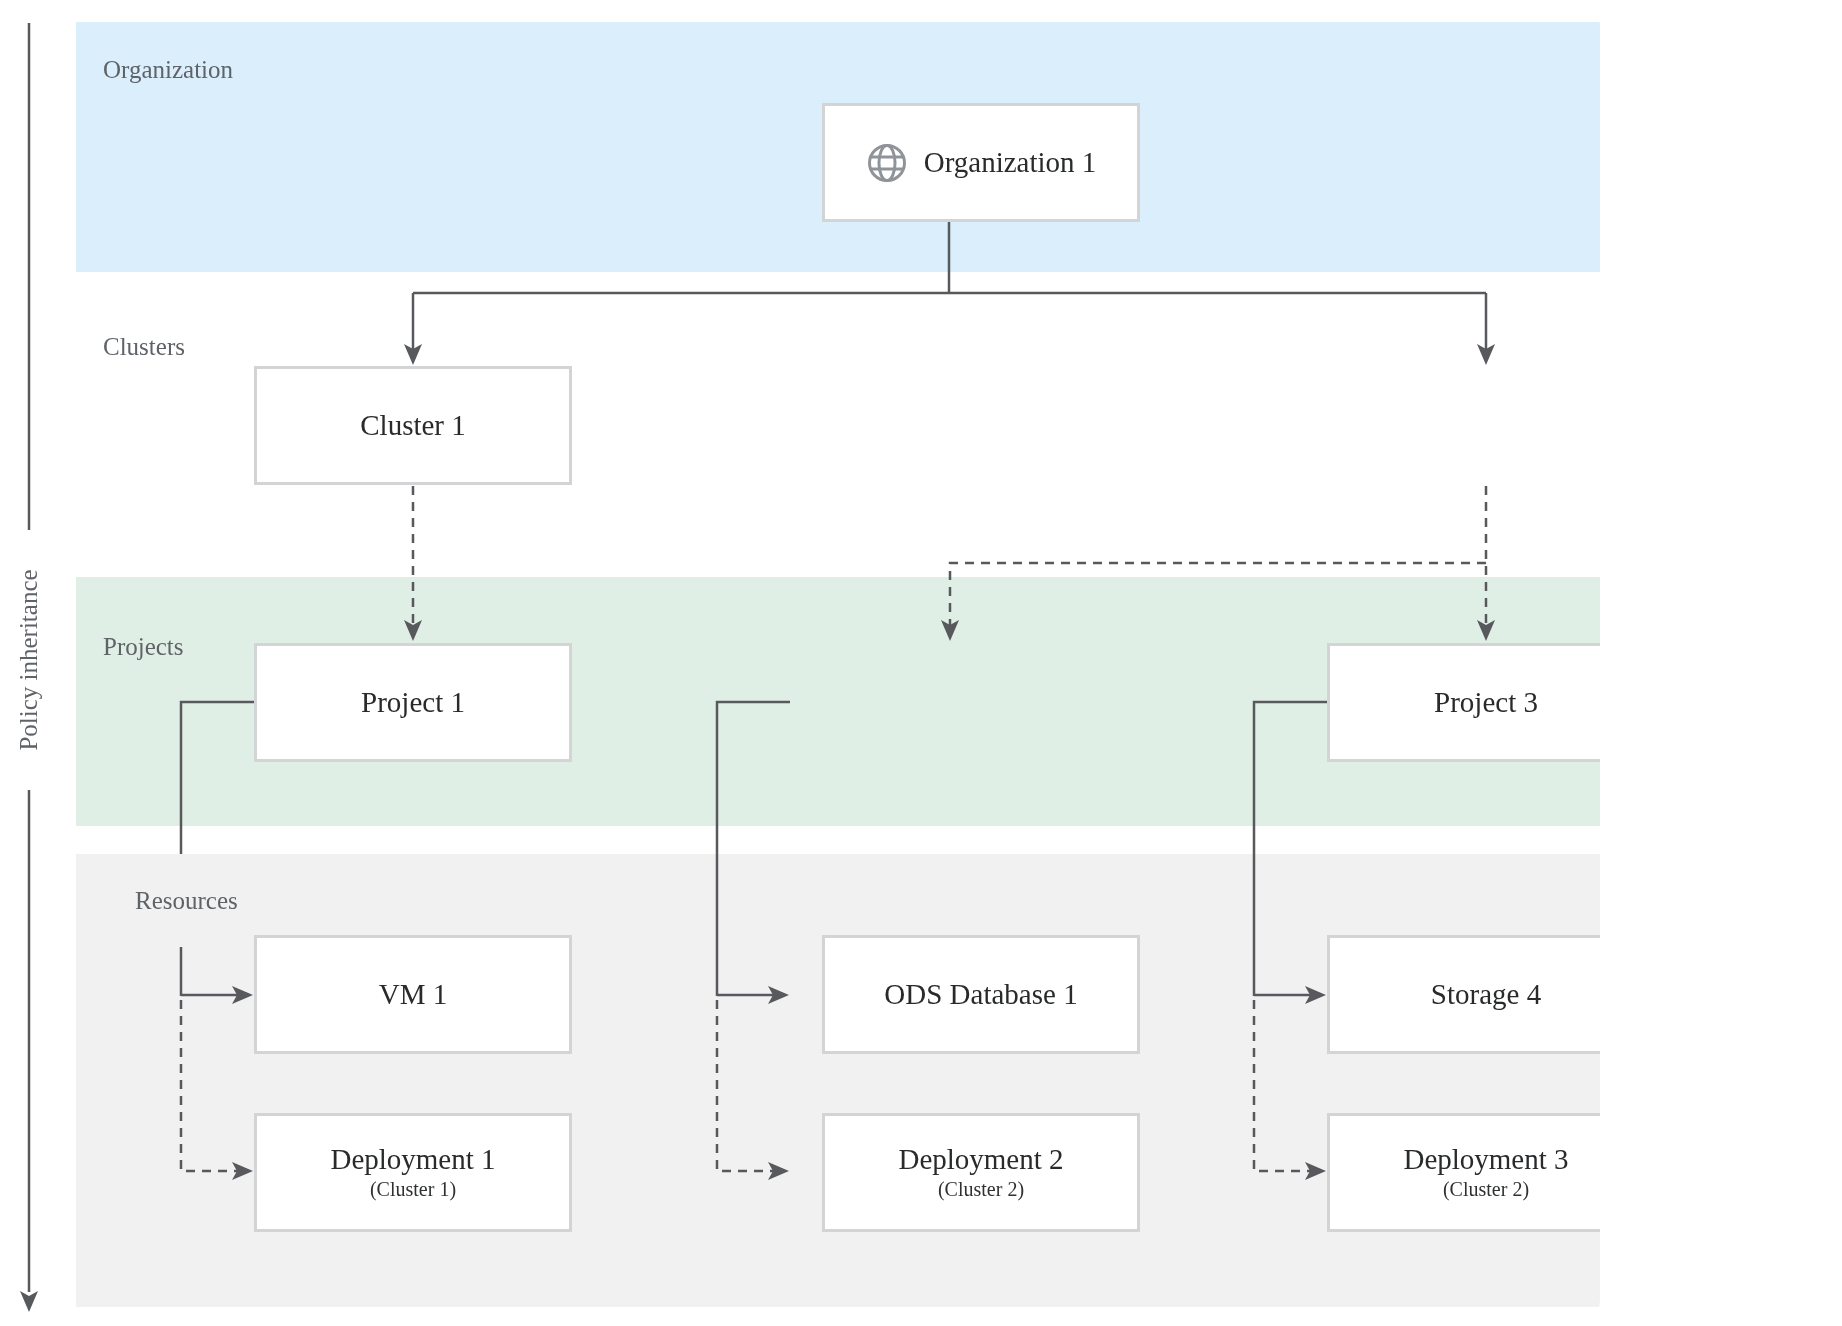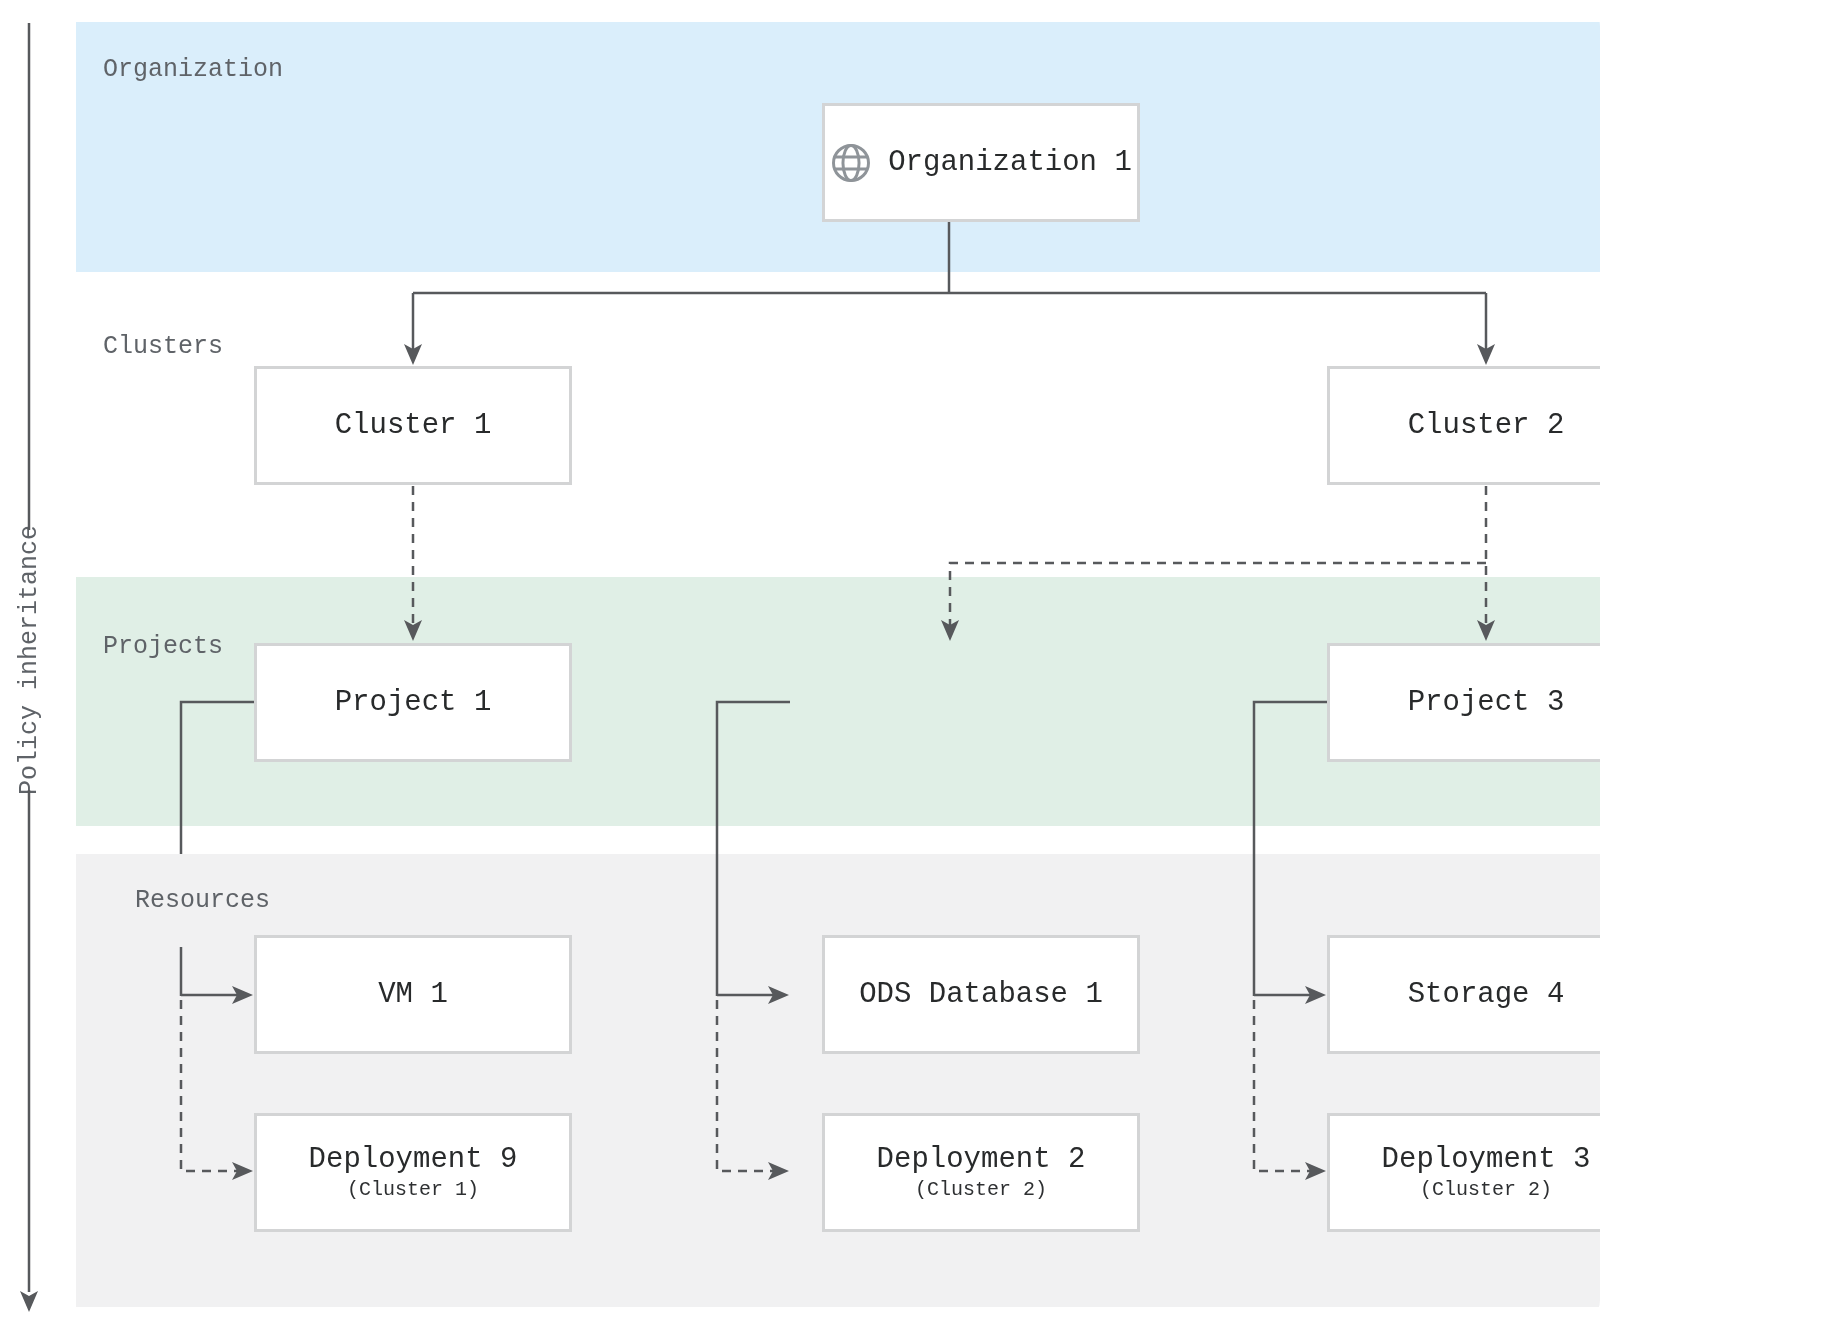--- a/index.html
+++ b/index.html
@@ -1,18 +1,18 @@
 <!DOCTYPE html>
 <html><head>
 <meta charset="utf-8">
 <style>
   html,body{margin:0;padding:0;background:#ffffff;}
   #stage{
     position:relative;width:1600px;height:1326px;background:#ffffff;overflow:hidden;
-    font-family:Liberation Mono, monospace;
+    font-family:Liberation Serif, serif;
     border-radius:26px;
   }
   .band{position:absolute;left:76px;width:1747px;}
   .band-organization{top:22px;height:250px;background:#daeefb;}
   .band-projects{top:577px;height:249px;background:#e0efe6;}
   .band-resources{top:854px;height:453px;background:#f1f1f2;}
   .band-label{
     position:absolute;left:103px;font-size:25px;line-height:28px;color:#5f6368;
     white-space:nowrap;
   }
@@ -108,43 +108,40 @@
         <ellipse cx="12" cy="12" rx="4.6" ry="10"></ellipse>
         <path d="M2.6 8.6 H21.4 M2.6 15.4 H21.4"></path>
       </svg>
       <span>Organization 1</span>
     </div>
   </div>
 
   <div class="node col1 row-clusters">
     <span>Cluster 1</span>
   </div>
-  <div class="node col3 row-clusters">
-    <span>Cluster 2</span>
-  </div>
 
   <div class="node col1 row-projects">
     <span>Project 1</span>
   </div>
   <div class="node col3 row-projects">
     <span>Project 3</span>
   </div>
 
   <div class="node col1 row-resources">
     <span>VM 1</span>
   </div>
   <div class="node col2 row-resources">
     <span>ODS Database 1</span>
   </div>
   <div class="node col3 row-resources">
     <span>Storage 4</span>
   </div>
 
   <div class="node col1 row-deployments">
-    <span>Deployment 9</span>
+    <span>Deployment 1</span>
     <span class="sub">(Cluster 1)</span>
   </div>
   <div class="node col2 row-deployments">
     <span>Deployment 2</span>
     <span class="sub">(Cluster 2)</span>
   </div>
   <div class="node col3 row-deployments">
     <span>Deployment 3</span>
     <span class="sub">(Cluster 2)</span>
   </div>

